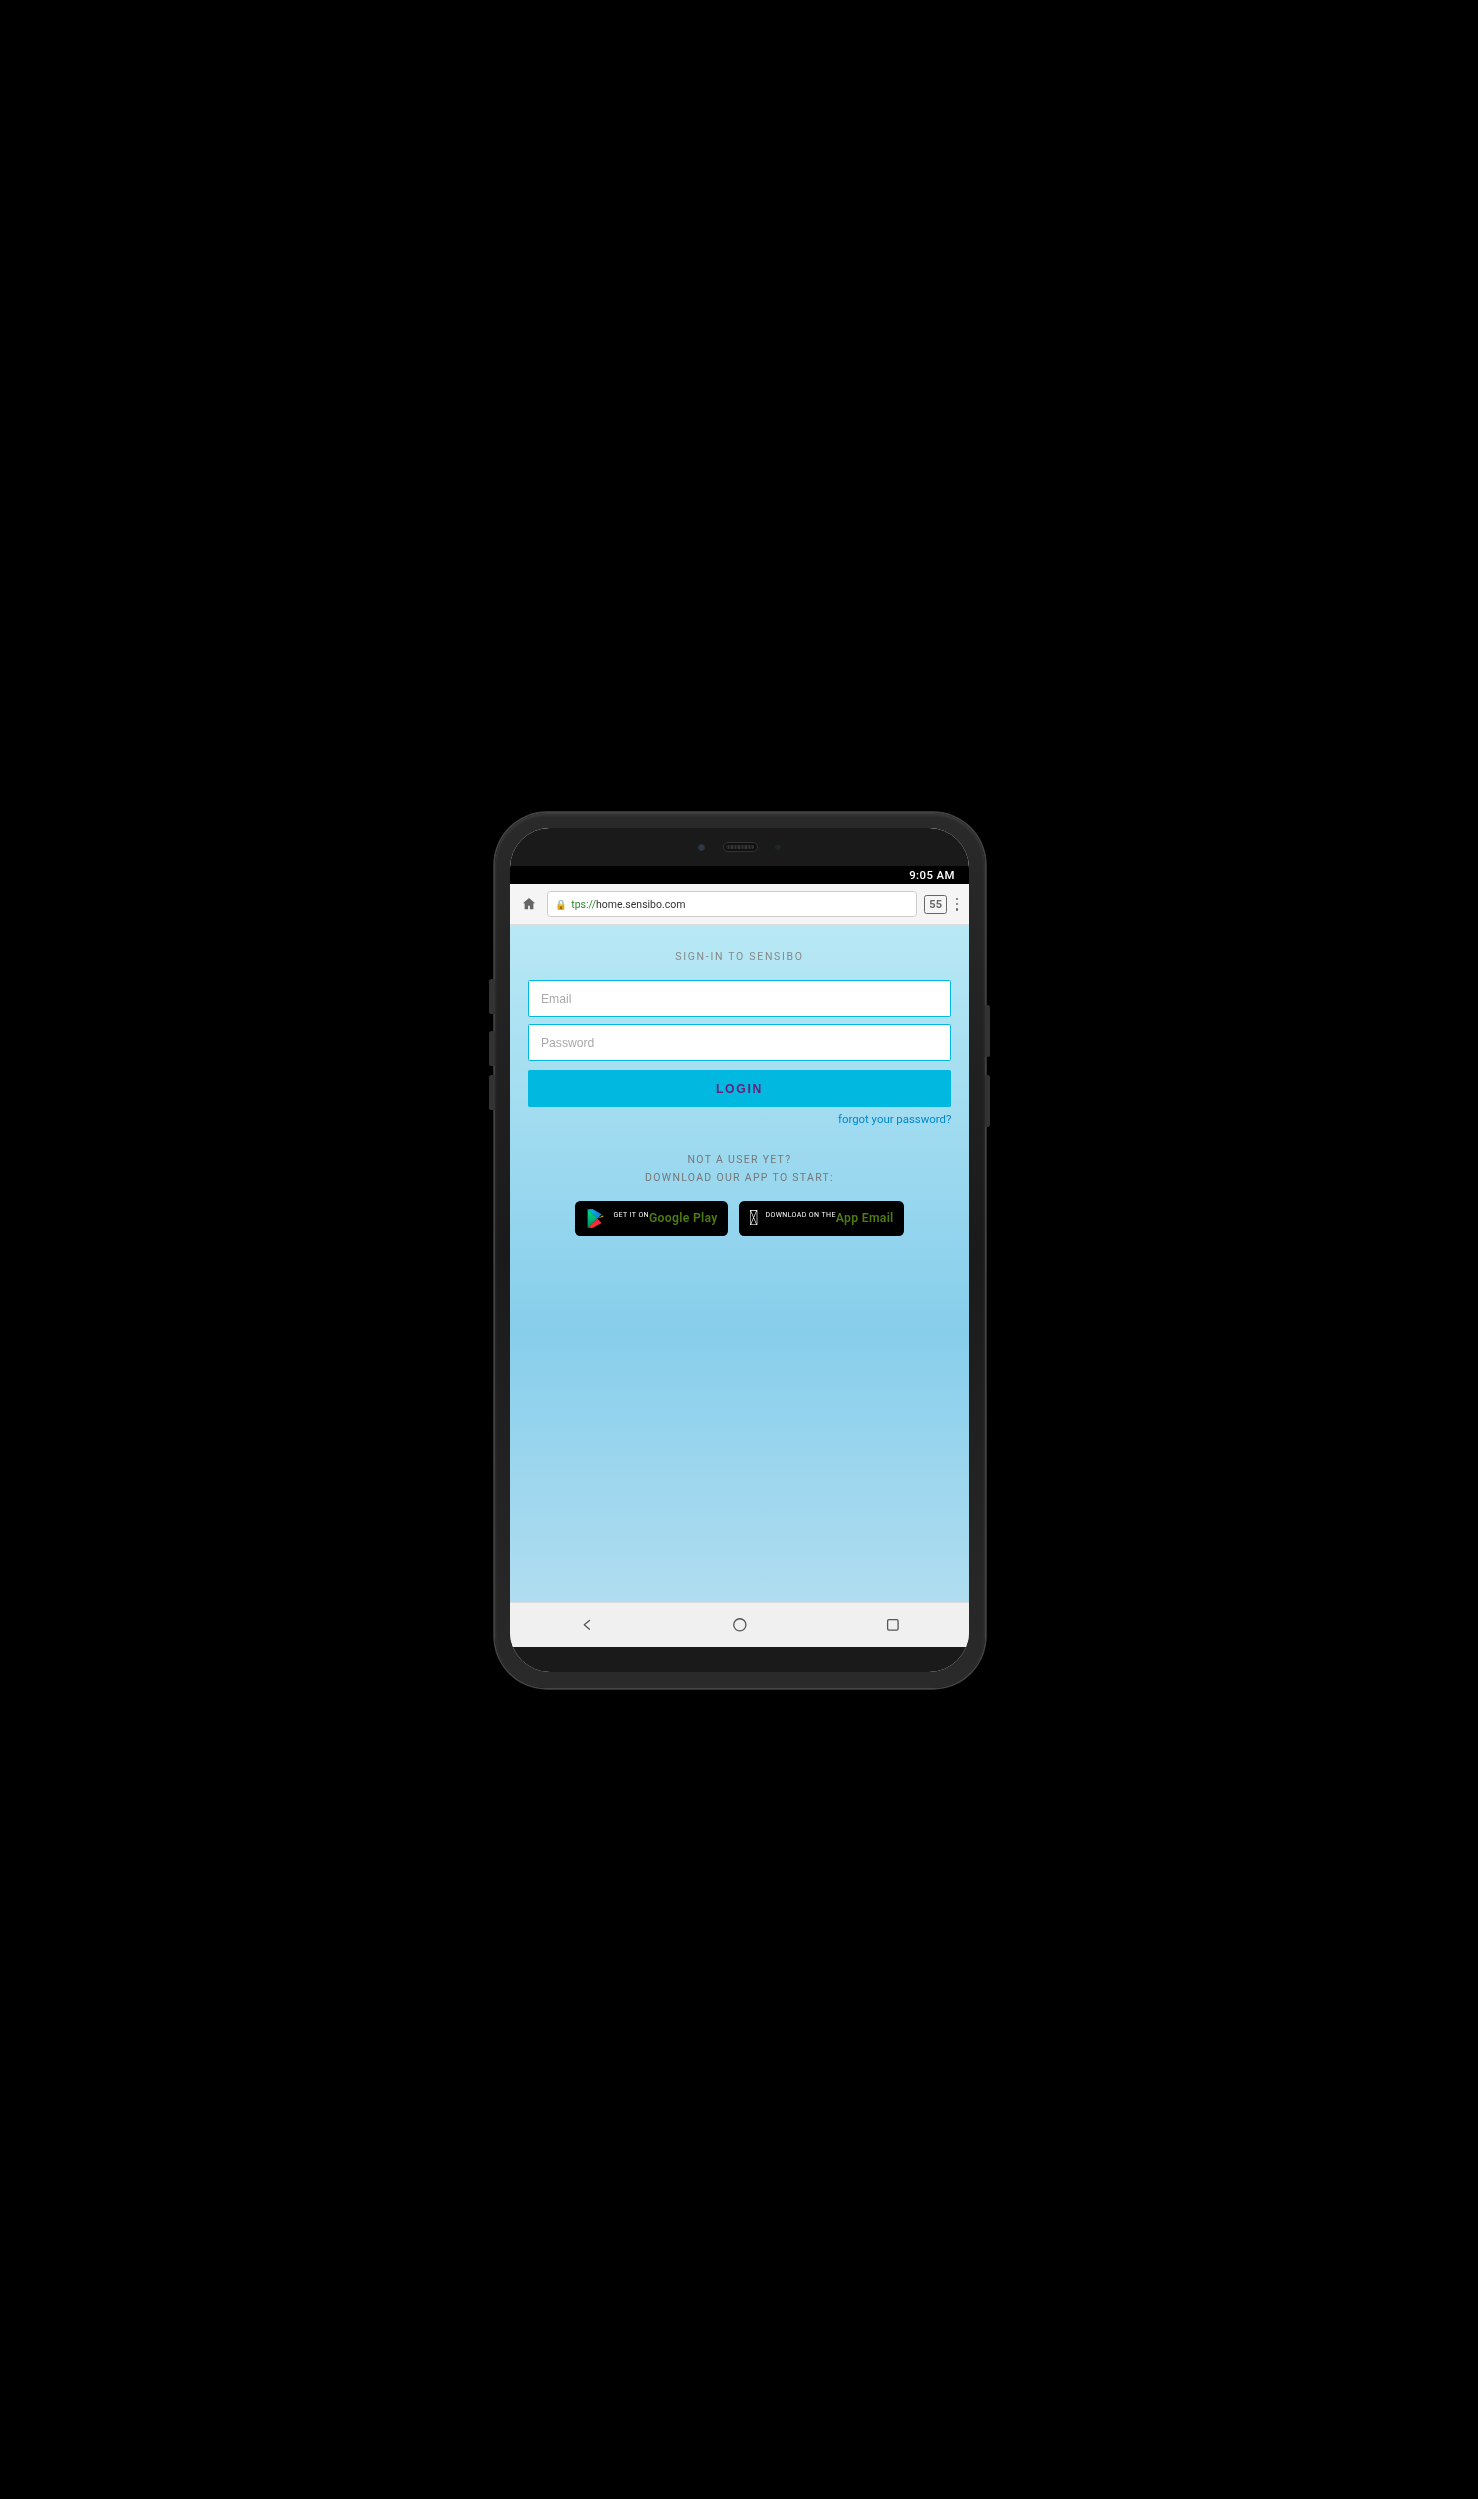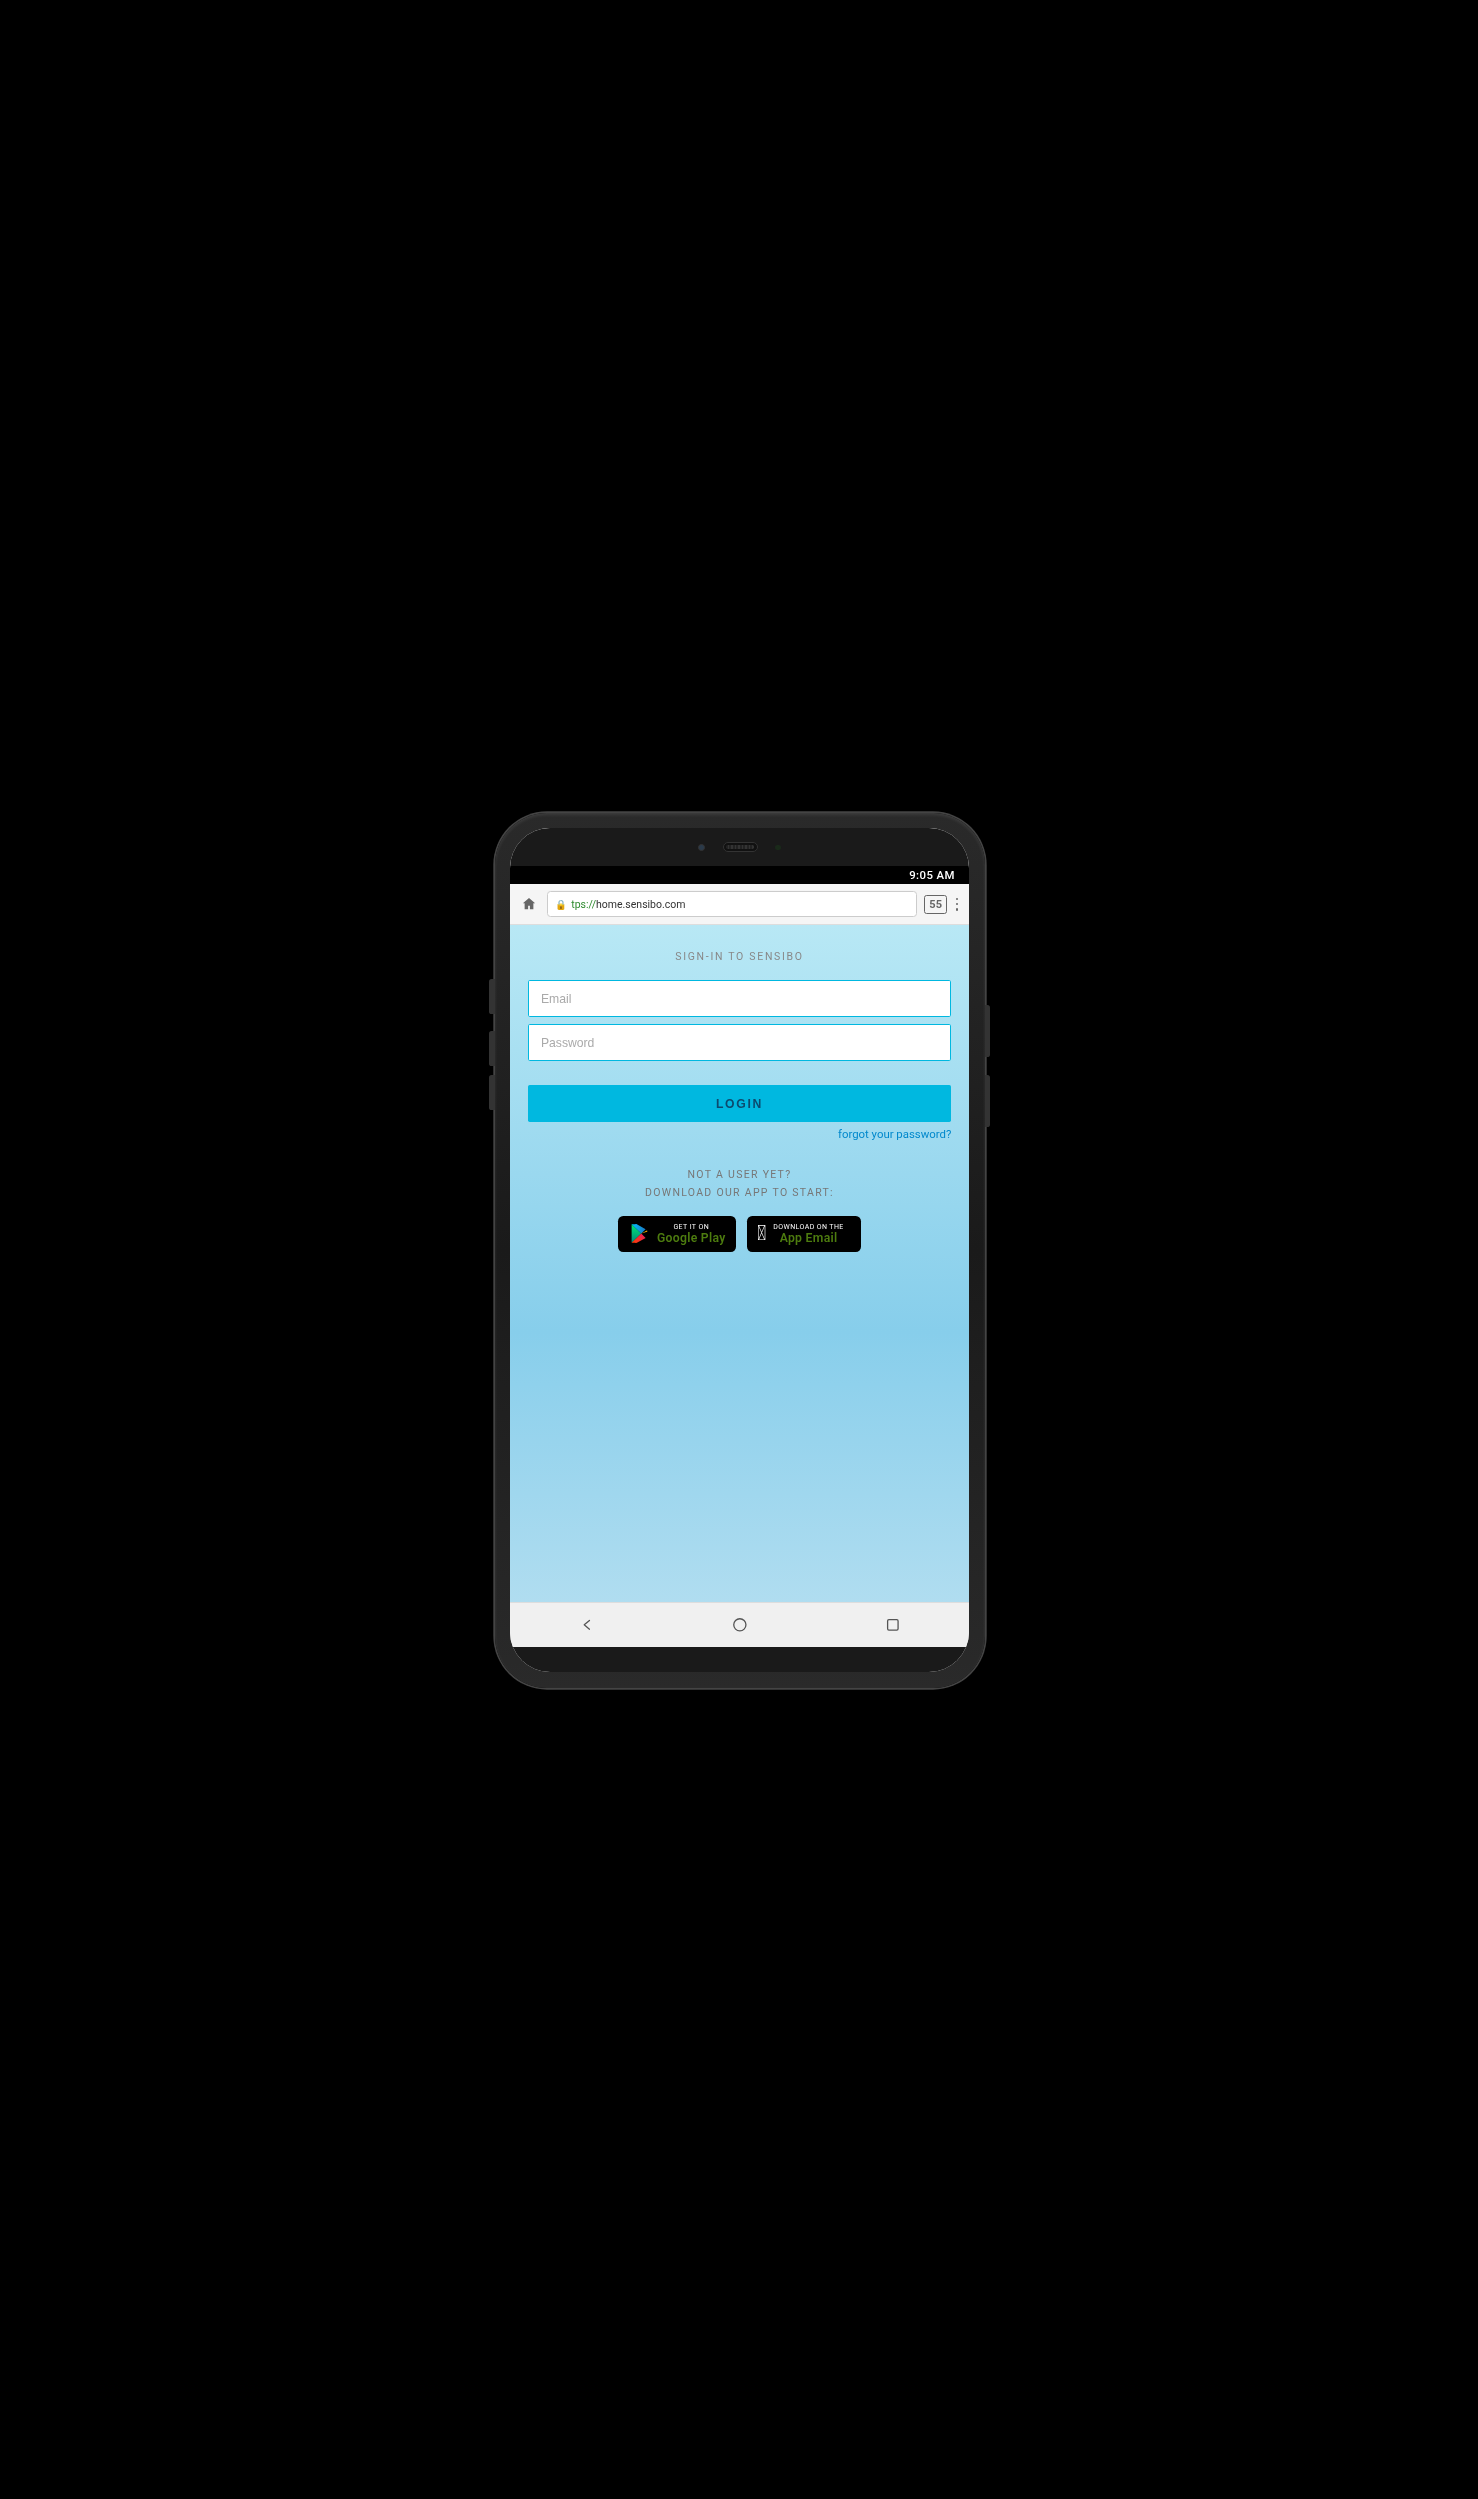--- a/index.html
+++ b/index.html
@@ -284,26 +284,26 @@
     .form-input:first-child {
       border-color: #00b8e0;
     }
 
     .login-btn {
       width: 100%;
       height: 37px;
       background: #00b8e0;
       border: none;
       border-radius: 1.7px;
-      color: #0c4a6e;
+      color: #701a75;
       font-size: 12.2px;
       font-weight: 700;
       letter-spacing: 1.7px;
       cursor: pointer;
-      margin-top: 17px;
+      margin-top: 2px;
       text-transform: uppercase;
     }
 
     .forgot-password {
       color: #0088cc;
       font-size: 11.4px;
       text-decoration: none;
       align-self: flex-end;
       margin-top: 5.2px;
     }
@@ -340,21 +340,21 @@
     }
 
     .play-icon {
       width: 21px;
       height: 21px;
       flex-shrink: 0;
     }
 
     .app-btn-text {
       display: flex;
-      flex-direction: column;
+      flex-direction: row;
     }
 
     .app-btn-small {
       color: #fff;
       font-size: 7px;
       letter-spacing: 0.4px;
       text-transform: uppercase;
     }
 
     .app-btn-large {

